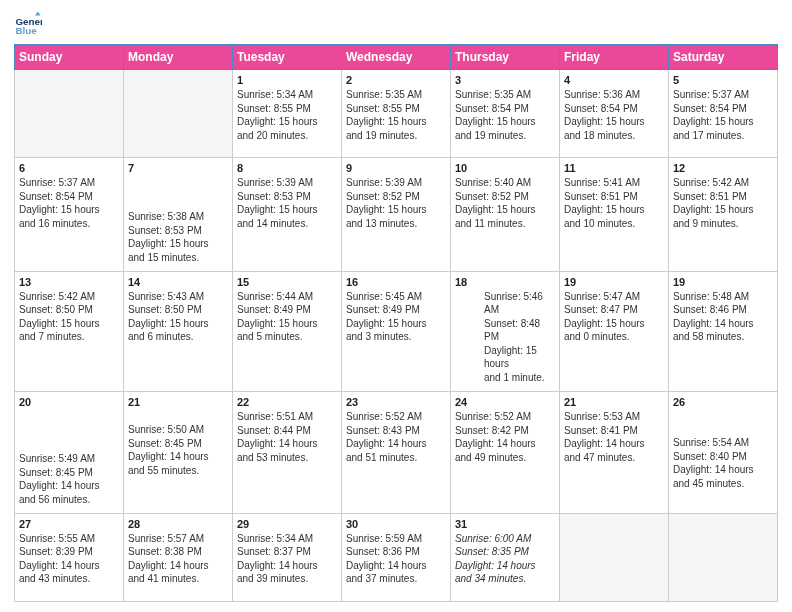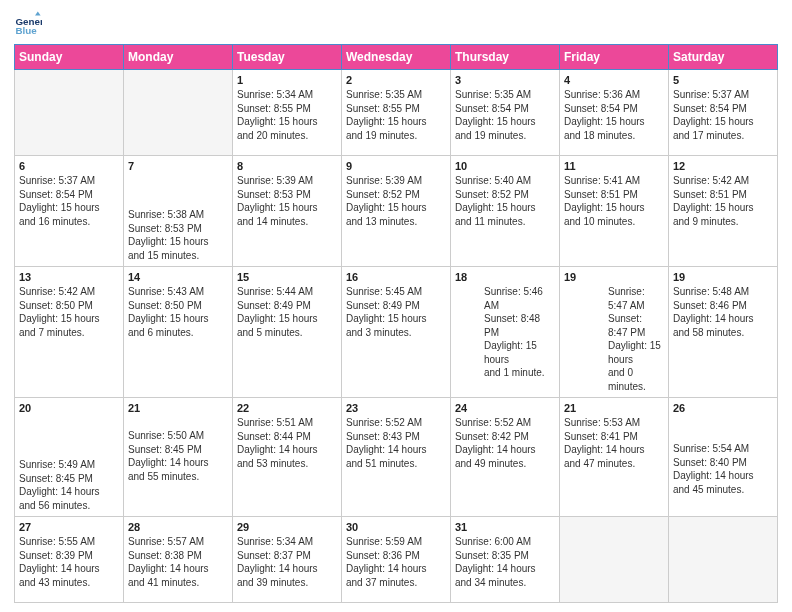--- a/index.html
+++ b/index.html
@@ -236,21 +236,21 @@
           </td>
           <td>
             <div class="day-num">18</div>
             <div class="cell-text" style="white-space: pre-line; margin-left: 29px;">Sunrise: 5:46 AM
 Sunset: 8:48 PM
 Daylight: 15 hours
 and 1 minute.</div>
           </td>
           <td>
             <div class="day-num">19</div>
-            <div class="cell-text" style="white-space: pre-line; margin-left: 44px;">Sunrise: 5:47 AM
+            <div class="cell-text" style="white-space: pre-line;">Sunrise: 5:47 AM
 Sunset: 8:47 PM
 Daylight: 15 hours
 and 0 minutes.</div>
           </td>
           <td>
             <div class="day-num">19</div>
             <div class="cell-text" style="white-space: pre-line;">Sunrise: 5:48 AM
 Sunset: 8:46 PM
 Daylight: 14 hours
 and 58 minutes.</div>
@@ -331,21 +331,21 @@
           </td>
           <td>
             <div class="day-num">30</div>
             <div class="cell-text" style="white-space: pre-line;">Sunrise: 5:59 AM
 Sunset: 8:36 PM
 Daylight: 14 hours
 and 37 minutes.</div>
           </td>
           <td>
             <div class="day-num">31</div>
-            <div class="cell-text" style="white-space: pre-line;">Sunrise: 6:00 AM
+            <div class="cell-text" style="white-space: pre-line; font-style: italic;">Sunrise: 6:00 AM
 Sunset: 8:35 PM
 Daylight: 14 hours
 and 34 minutes.</div>
           </td>
           <td class="empty"></td>
           <td class="empty"></td>
         </tr>
       </tbody>
   </table>
 </div>

